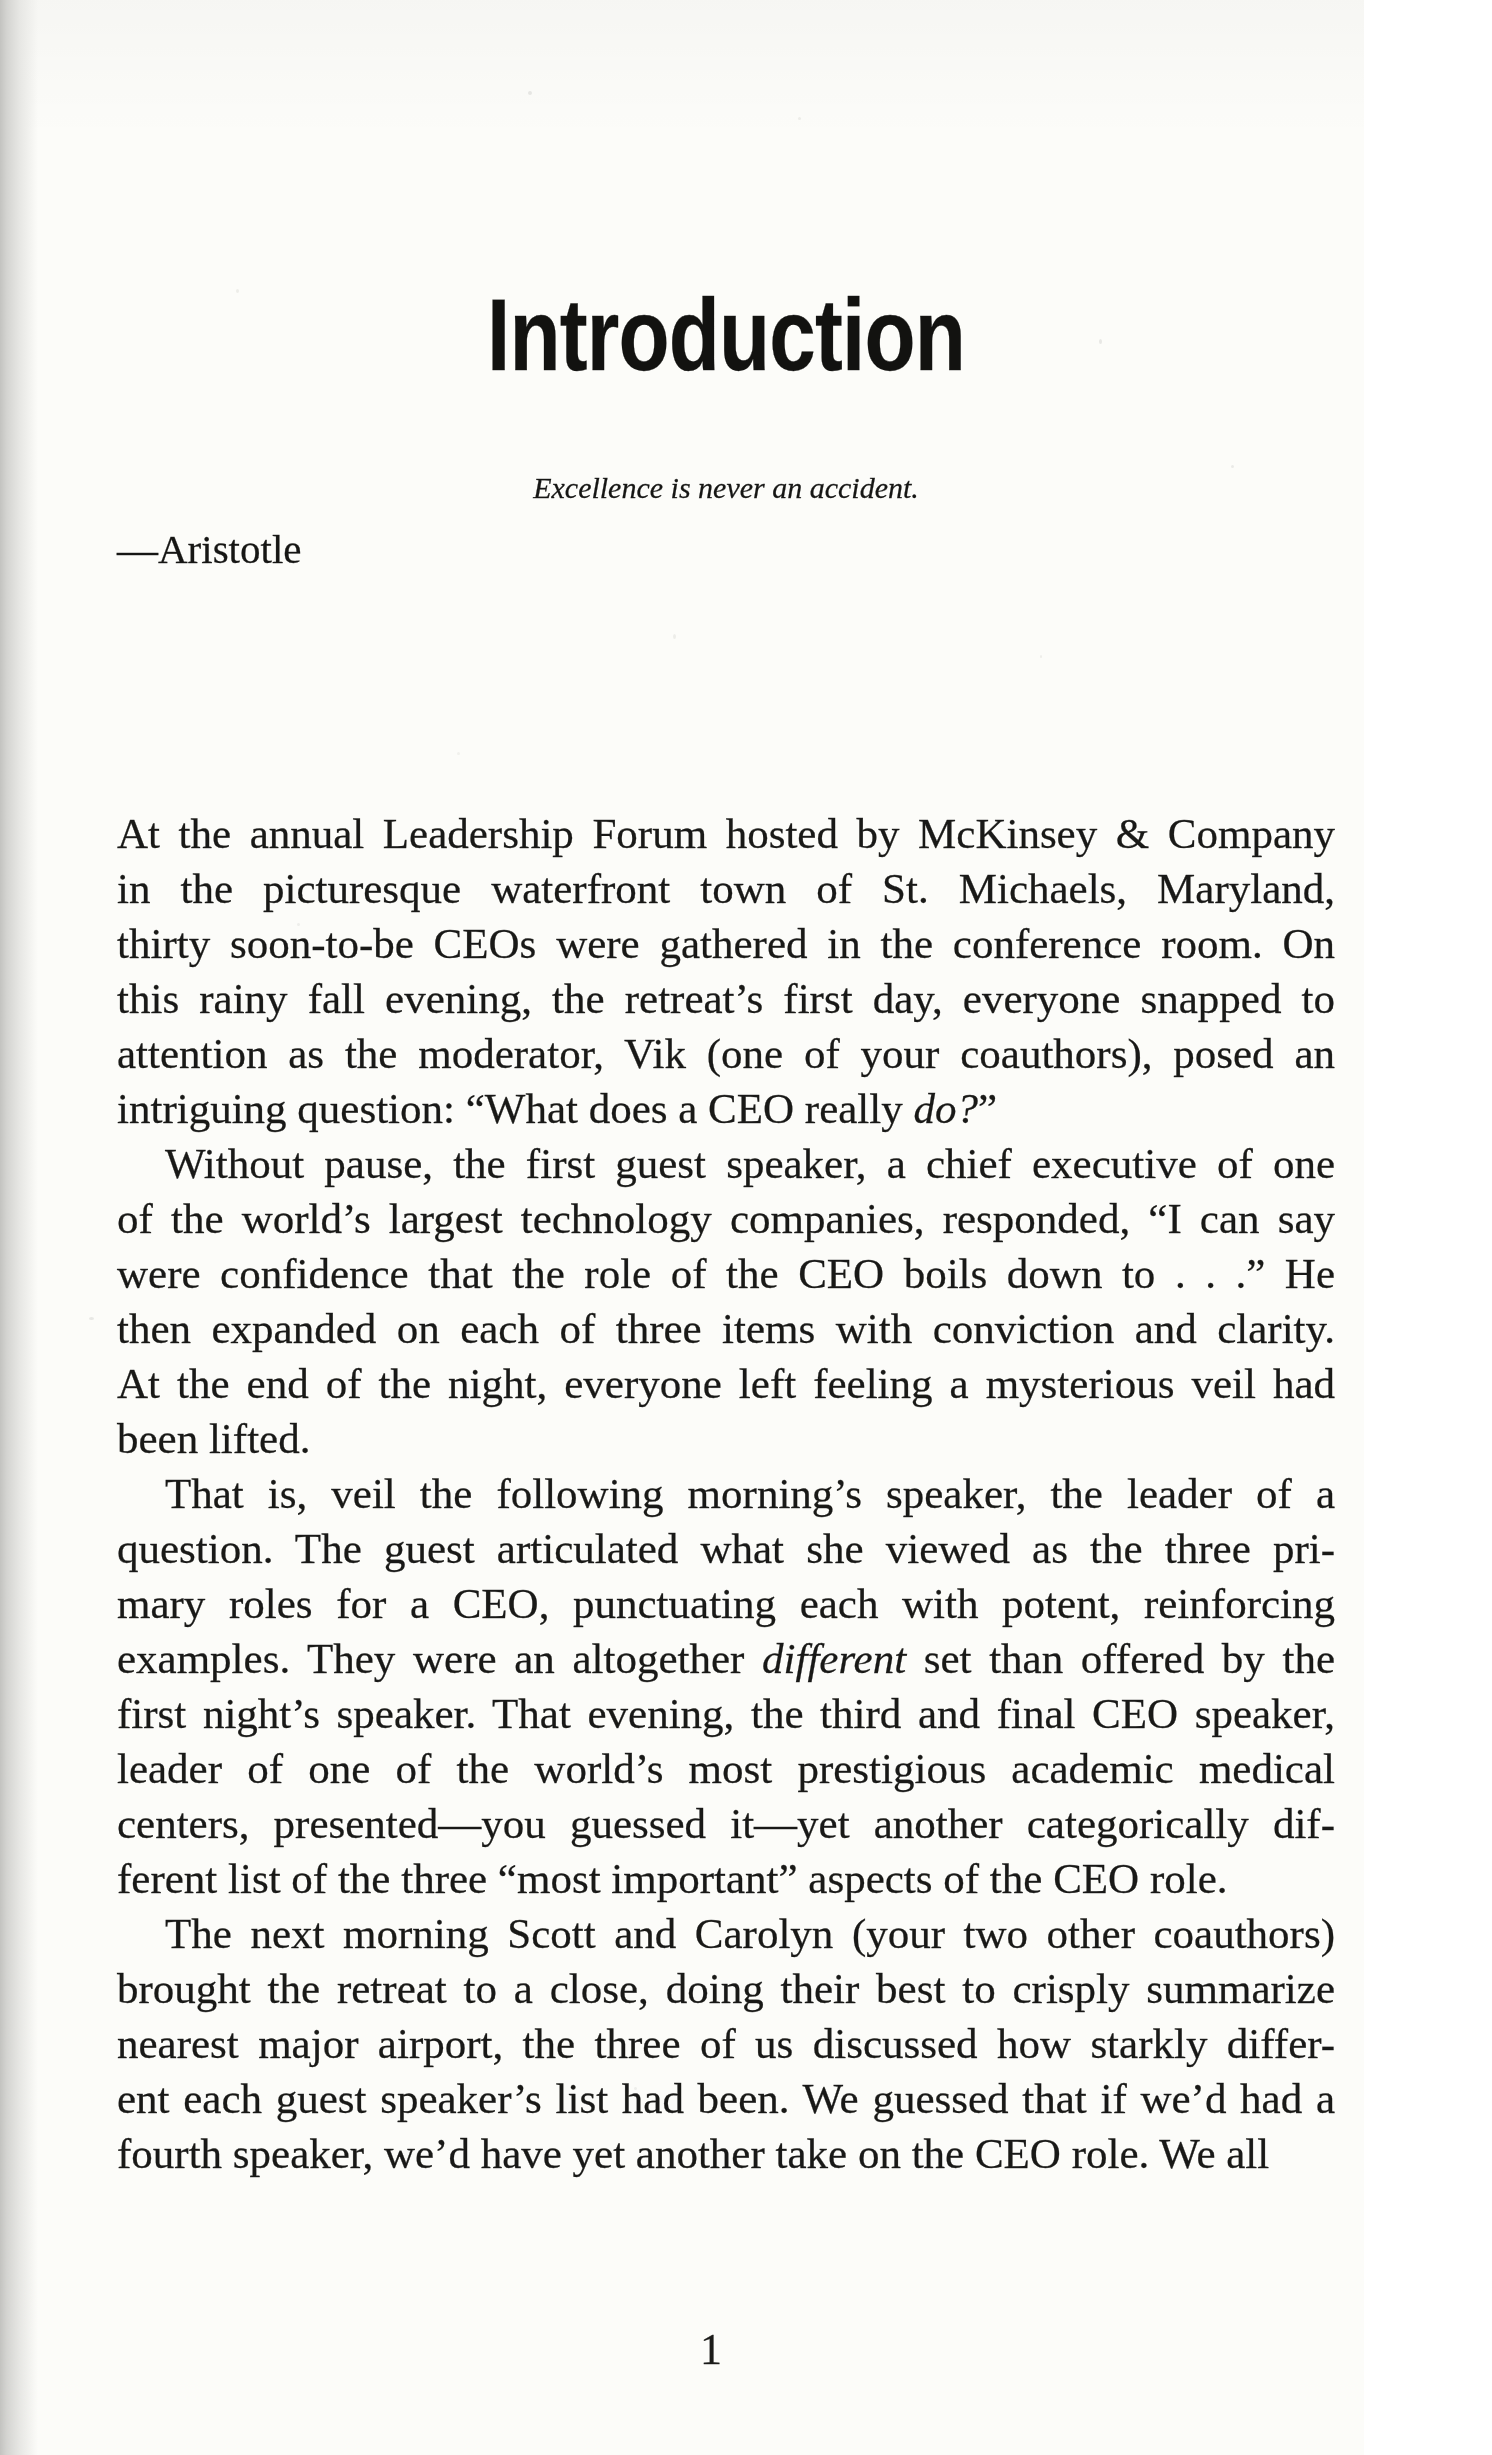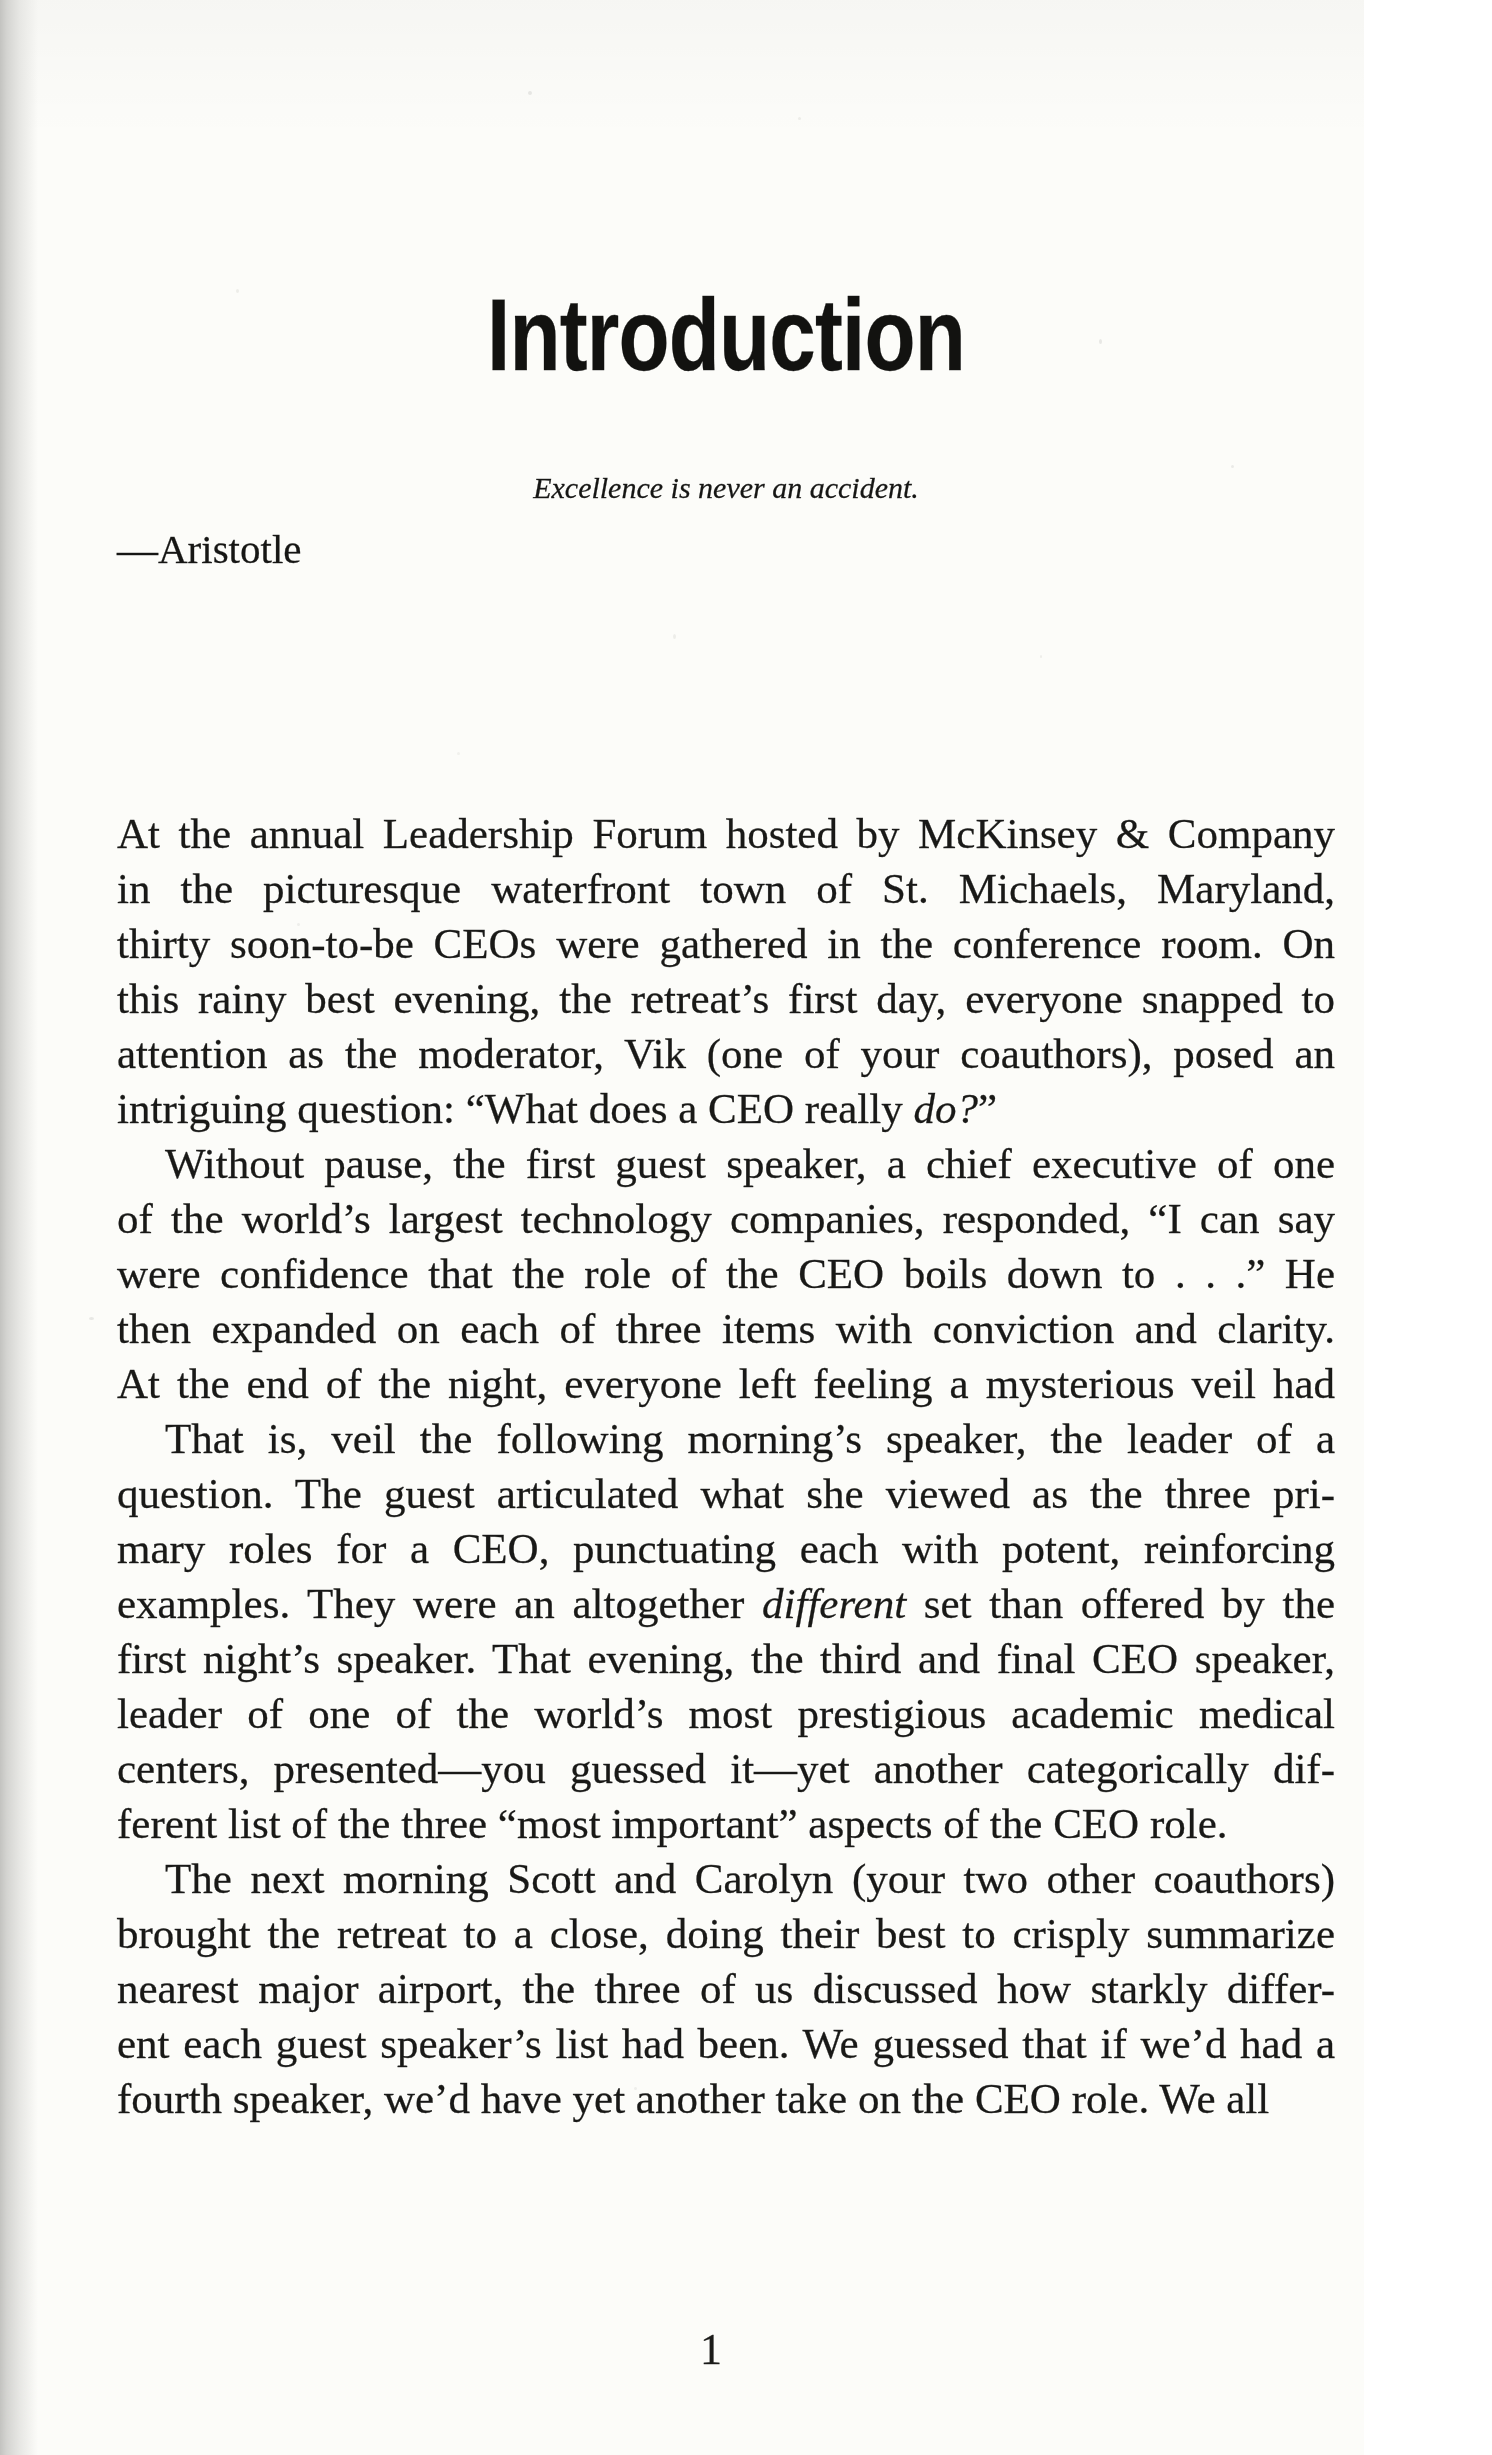--- a/index.html
+++ b/index.html
@@ -129,30 +129,31 @@
   <div class="epigraph">
     <div class="epigraph-quote">Excellence is never an accident.</div>
     <div class="epigraph-attribution">—Aristotle</div>
   </div>
 
   <div class="body-text">
       <div class="para">
         <div class="line"><span>At the annual Leadership Forum hosted by McKinsey &amp; Company</span></div>
         <div class="line"><span>in the picturesque waterfront town of St. Michaels, Maryland,</span></div>
         <div class="line"><span>thirty soon-to-be CEOs were gathered in the conference room. On</span></div>
-        <div class="line"><span>this rainy best evening, the retreat’s first day, everyone snapped to</span></div>
+        <div class="line"><span>this rainy fall evening, the retreat’s first day, everyone snapped to</span></div>
         <div class="line"><span>attention as the moderator, Vik (one of your coauthors), posed an</span></div>
         <div class="line last"><span>intriguing question: “What does a CEO really </span><em>do?</em><span>”</span></div>
       </div>
       <div class="para">
         <div class="line indent"><span>Without pause, the first guest speaker, a chief executive of one</span></div>
         <div class="line"><span>of the world’s largest technology companies, responded, “I can say</span></div>
         <div class="line"><span>were confidence that the role of the CEO boils down to . . .” He</span></div>
         <div class="line"><span>then expanded on each of three items with conviction and clarity.</span></div>
         <div class="line"><span>At the end of the night, everyone left feeling a mysterious veil had</span></div>
+        <div class="line last"><span>been lifted.</span></div>
       </div>
       <div class="para">
         <div class="line indent"><span>That is, veil the following morning’s speaker, the leader of a</span></div>
         <div class="line"><span>question. The guest articulated what she viewed as the three pri-</span></div>
         <div class="line"><span>mary roles for a CEO, punctuating each with potent, reinforcing</span></div>
         <div class="line"><span>examples. They were an altogether </span><em>different</em><span> set than offered by the</span></div>
         <div class="line"><span>first night’s speaker. That evening, the third and final CEO speaker,</span></div>
         <div class="line"><span>leader of one of the world’s most prestigious academic medical</span></div>
         <div class="line"><span>centers, presented—you guessed it—yet another categorically dif-</span></div>
         <div class="line last"><span>ferent list of the three “most important” aspects of the CEO role.</span></div>

